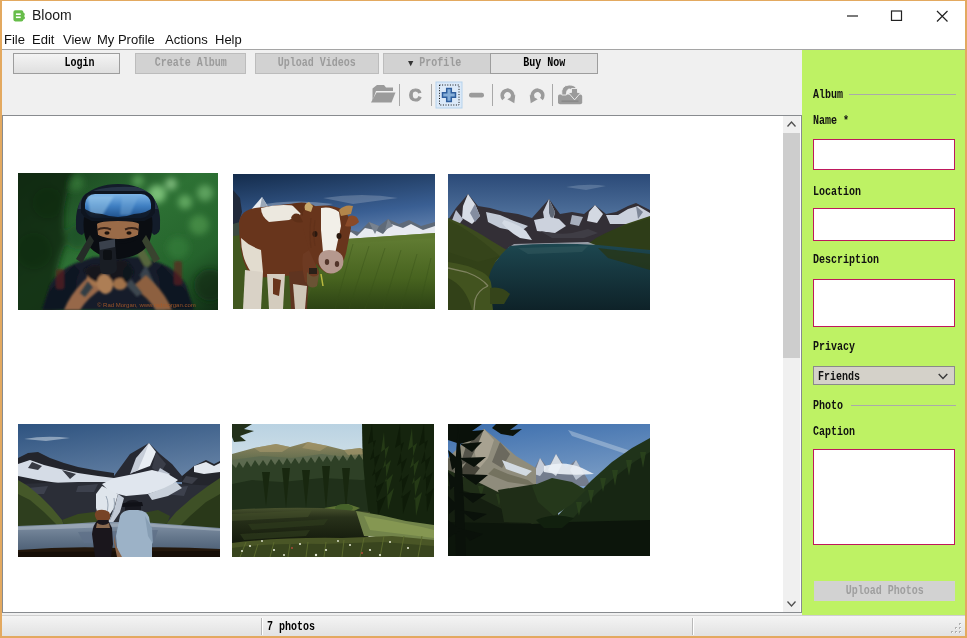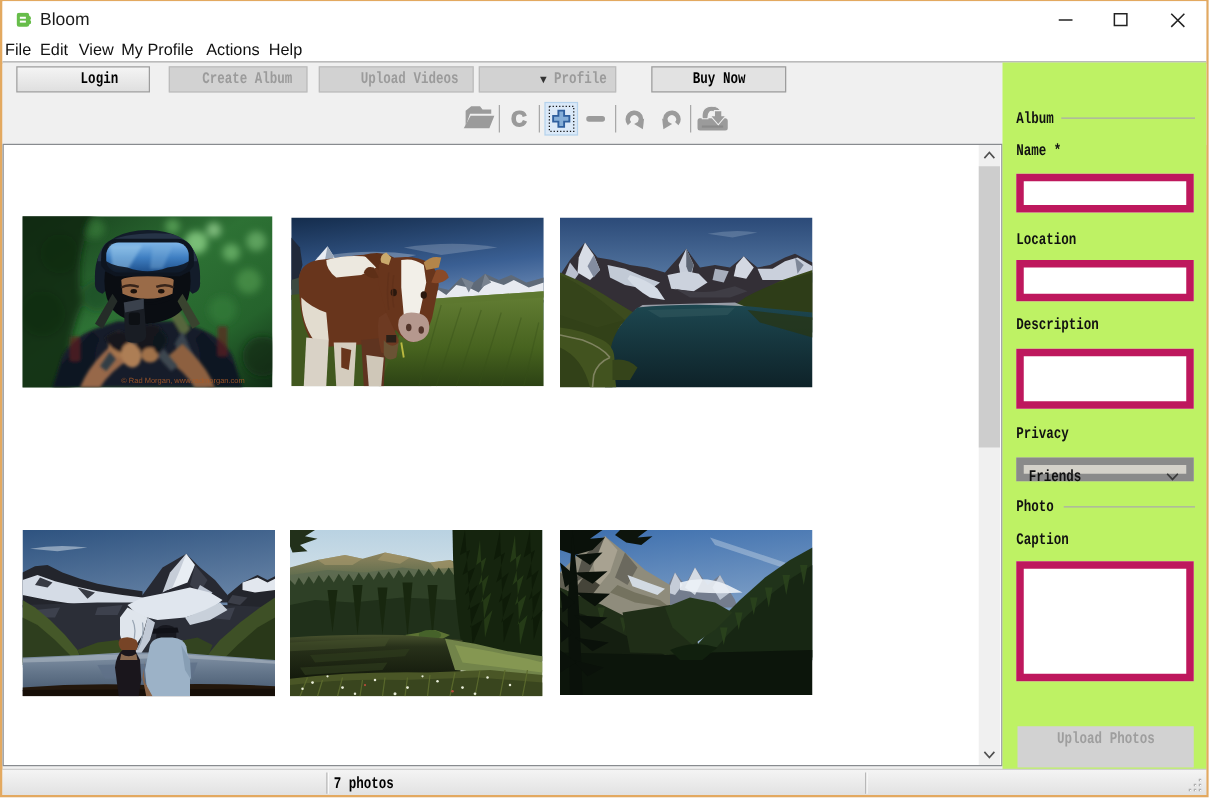--- a/index.html
+++ b/index.html
@@ -21,37 +21,37 @@
   
   #menubar { left:0; top:27px; width:963px; height:22px; background:#fff;
              border-bottom:1px solid #a5a5a5; font-size:13px; color:#111; }
   .mitem { position:absolute; top:4px; }
 
   
   #toolbar { left:0; top:50px; width:963px; height:65px; background:#f0f0f0; }
   .tbtn { position:absolute; top:2px; height:21px; border:1px solid #9d9d9d;
           background:linear-gradient(#f4f4f4,#dfdfdf); font-size:13px;
           text-align:center; line-height:18px; color:#000; }
-  .tbtn.dis { background:#d2d2d2; border-color:#bcbcbc; color:#9b9b9b;text-align:right; }
+  .tbtn.dis { background:#d2d2d2; border-color:#bcbcbc; color:#9b9b9b; }
 
   
   #content { left:0px; top:114px; width:800px; height:498px; background:#fff;
              border:1px solid #888b8f; }
   .photo { position:absolute; }
   
   #sbar { left:780px; top:0; width:17px; height:496px; background:#f0f0f0; }
   #sthumb { left:0px; top:17px; width:17px; height:225px; background:#cdcdcd; }
 
   
   #panel { left:800px; top:49px; width:163px; height:566px; background:#bef264; }
   .plabel { position:absolute; left:11px; font-family:"Liberation Mono",monospace;
             font-weight:bold; font-size:13px; color:#111; transform:scaleX(0.77);
             transform-origin:0 50%; white-space:pre; }
   .pline { position:absolute; height:1px; background:#aaa; }
-  .pinput { position:absolute; left:11px; width:142px; background:#fff; border:6px solid #be185d; }
+  .pinput { position:absolute; left:11px; width:142px; background:#fff; border:1px solid #be185d; }
 
   
   #statusbar { left:0; top:614px; width:963px; height:21px;
                background:linear-gradient(#f4f4f4,#e2e2e2); border-top:1px solid #d0d0d0; }
   .ssep { position:absolute; top:2px; width:1px; height:17px; background:#b8b8b8;
           box-shadow:1px 0 0 #fff; }
 </style>
 </head>
 <body>
 <div id="win">
@@ -81,21 +81,21 @@
     <svg class="abs winbtn" style="left:918px" viewBox="0 0 45 28">
         <path d="M17 10 L27.5 20.5 M27.5 10 L17 20.5" stroke="#222" stroke-width="1.2" fill="none"></path>
       </svg>
   </div>
 
   <div class="abs" id="toolbar">
     <div class="tbtn mono" style="left:11px; width:107px;padding-left:26px;"><span class="sqzc">Login</span></div>
     <div class="tbtn mono dis" style="left:133px; width:111px;"><span class="sqzc">Create Album</span></div>
     <div class="tbtn mono dis" style="left:253px; width:124px;"><span class="sqzc">Upload Videos</span></div>
     <div class="tbtn mono dis" style="left:381px; width:110px;"><span style="color:#333;font-size:9px;">▼</span><span class="sqzc">Profile</span></div>
-    <div class="tbtn mono" style="left:519px; width:108px; background:#e2e2e2;"><span class="sqzc">Buy Now</span></div>
+    <div class="tbtn mono" style="left:488px; width:108px; background:#e2e2e2;"><span class="sqzc">Buy Now</span></div>
 
     <svg class="abs" style="left:364px; top:30px;" width="240" height="30" viewBox="0 0 240 30">
 
       <g fill="#9b9b9b">
         <path d="M6.5 20 L6.5 7.5 L11 4 L18 4 L20 6.5 L27 6.5 L27 10 L10 10 Z"></path>
         <path d="M5 21.5 L10.5 11.5 L29.5 11.5 L25.5 21.5 Z"></path>
       </g>
       <line x1="33.5" y1="3" x2="33.5" y2="25" stroke="#a8a8a8"></line>
       <text x="43" y="19.5" font-family="Liberation Sans" font-weight="bold" font-size="17" fill="#9a9a9a" stroke="#9a9a9a" stroke-width="1.2">C</text>
       <line x1="65.5" y1="3" x2="65.5" y2="25" stroke="#a8a8a8"></line>
@@ -561,21 +561,21 @@
     <div class="pinput" style="top:316px; height:19px; background:#d4d1c9; border-color:#8a8a8a;">
       <span class="plabel" style="left:4px; top:2px;">Friends</span>
       <svg class="abs" style="right:6px; top:6px;" width="10" height="7" viewBox="0 0 10 7">
           <path d="M0.7 1 L5 5.5 L9.3 1" stroke="#3a3a3a" stroke-width="1.4" fill="none"></path>
         </svg>
     </div>
     <div class="plabel" style="top:348px;">Photo</div>
     <div class="pline" style="left:49px; top:355px; width:105px;"></div>
     <div class="plabel" style="top:374px;">Caption</div>
     <div class="pinput" style="top:399px; height:96px;"></div>
-    <div class="abs mono" style="left:12px; top:531px; width:141px; height:33px; background:#d2d2d2;
+    <div class="abs mono" style="left:12px; top:531px; width:141px; height:20px; background:#d2d2d2;
          text-align:center; line-height:20px; font-size:13px; color:#9e9e9e;text-decoration:underline;"><span class="sqzc">Upload Photos</span></div>
   </div>
 
   <div class="abs" id="statusbar">
     <div class="ssep" style="left:259px;"></div>
     <div class="ssep" style="left:690px;"></div>
     <div class="abs mono" style="left:265px; top:3px; font-size:13px; color:#000;"><span class="sqz">7 photos</span></div>
     <svg class="abs" style="right:2px; bottom:1px;" width="14" height="14" viewBox="0 0 14 14">
       <g fill="#b0b0b0">
           <rect x="10" y="10" width="2" height="2"></rect>

